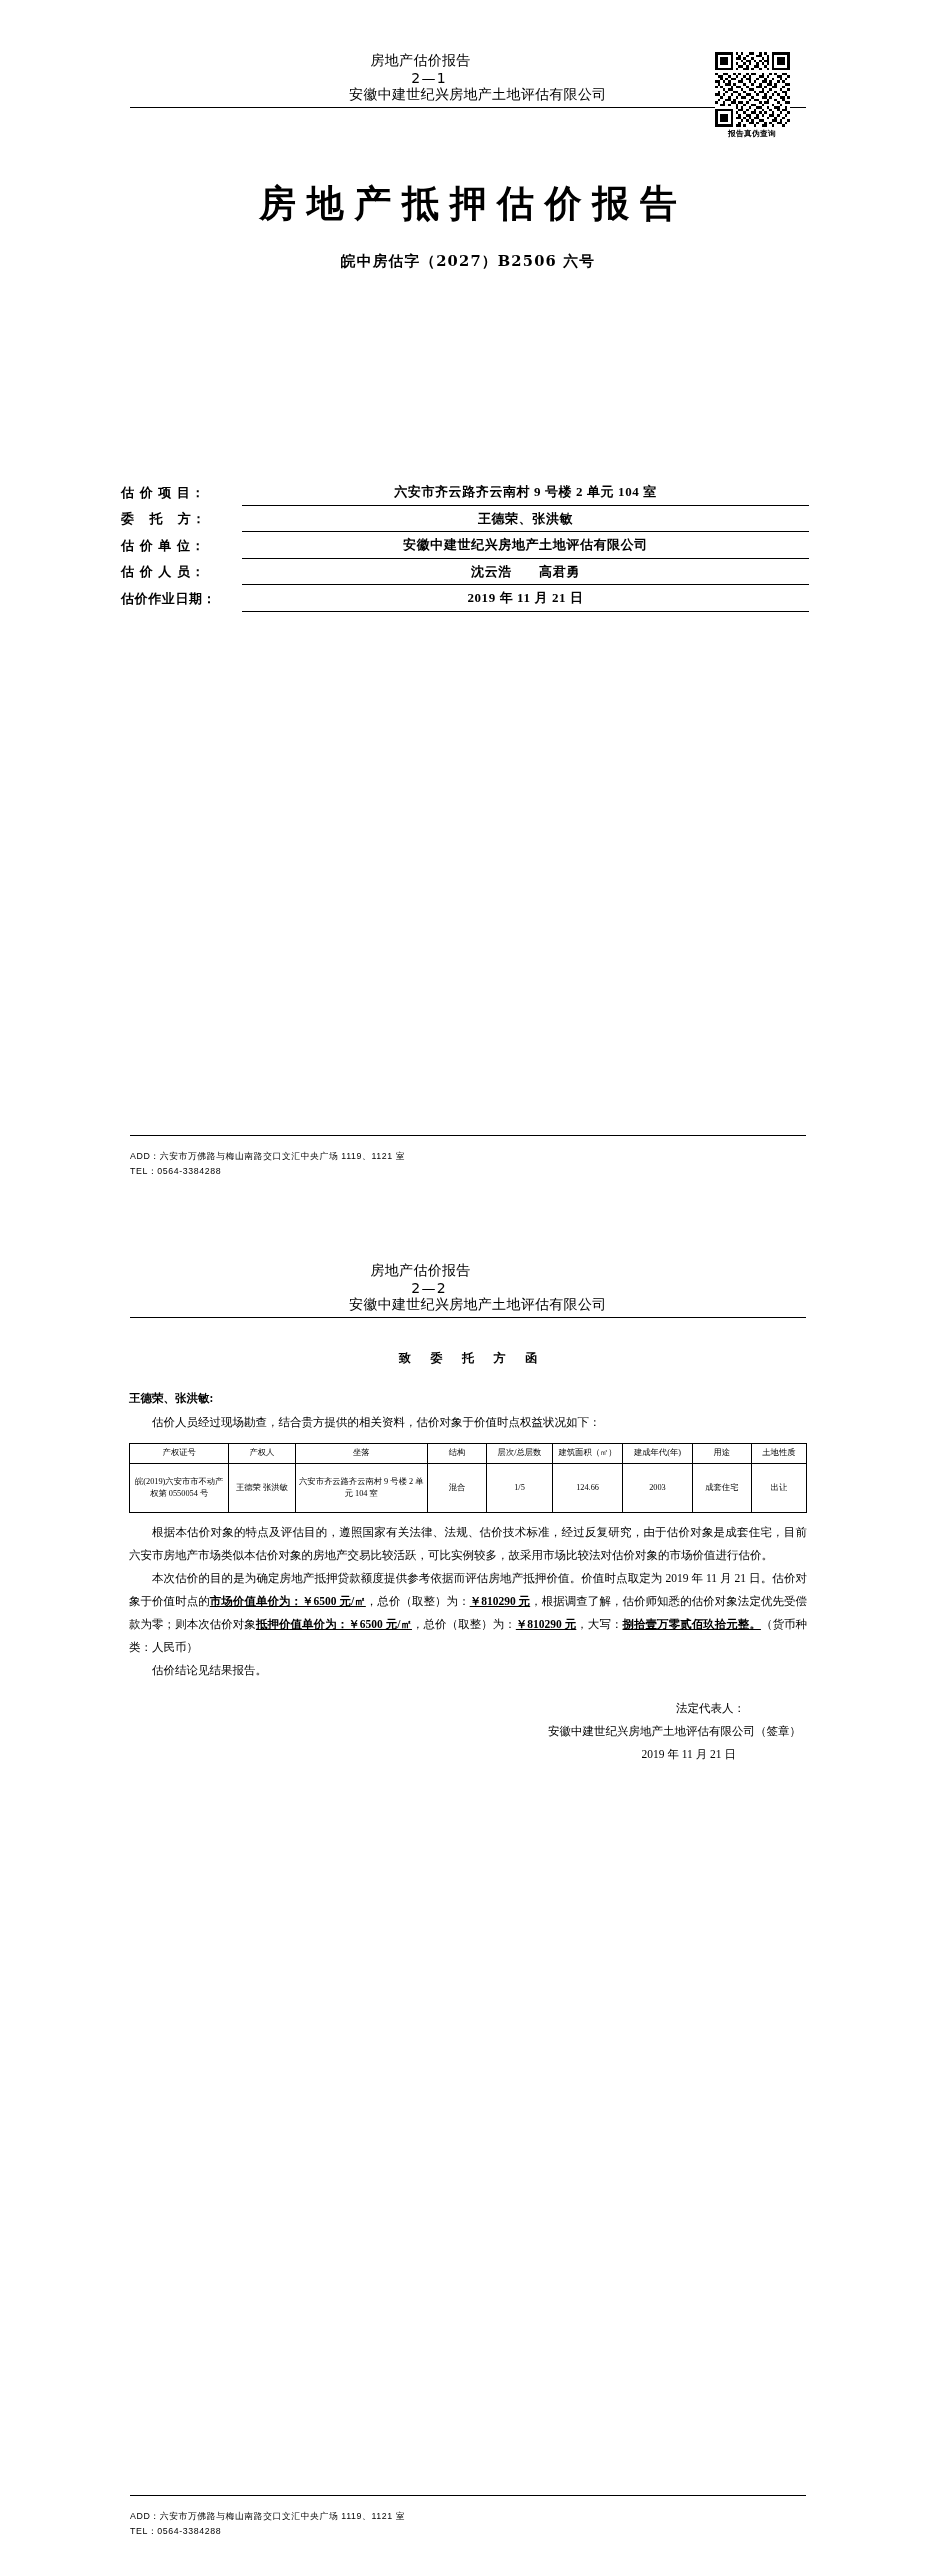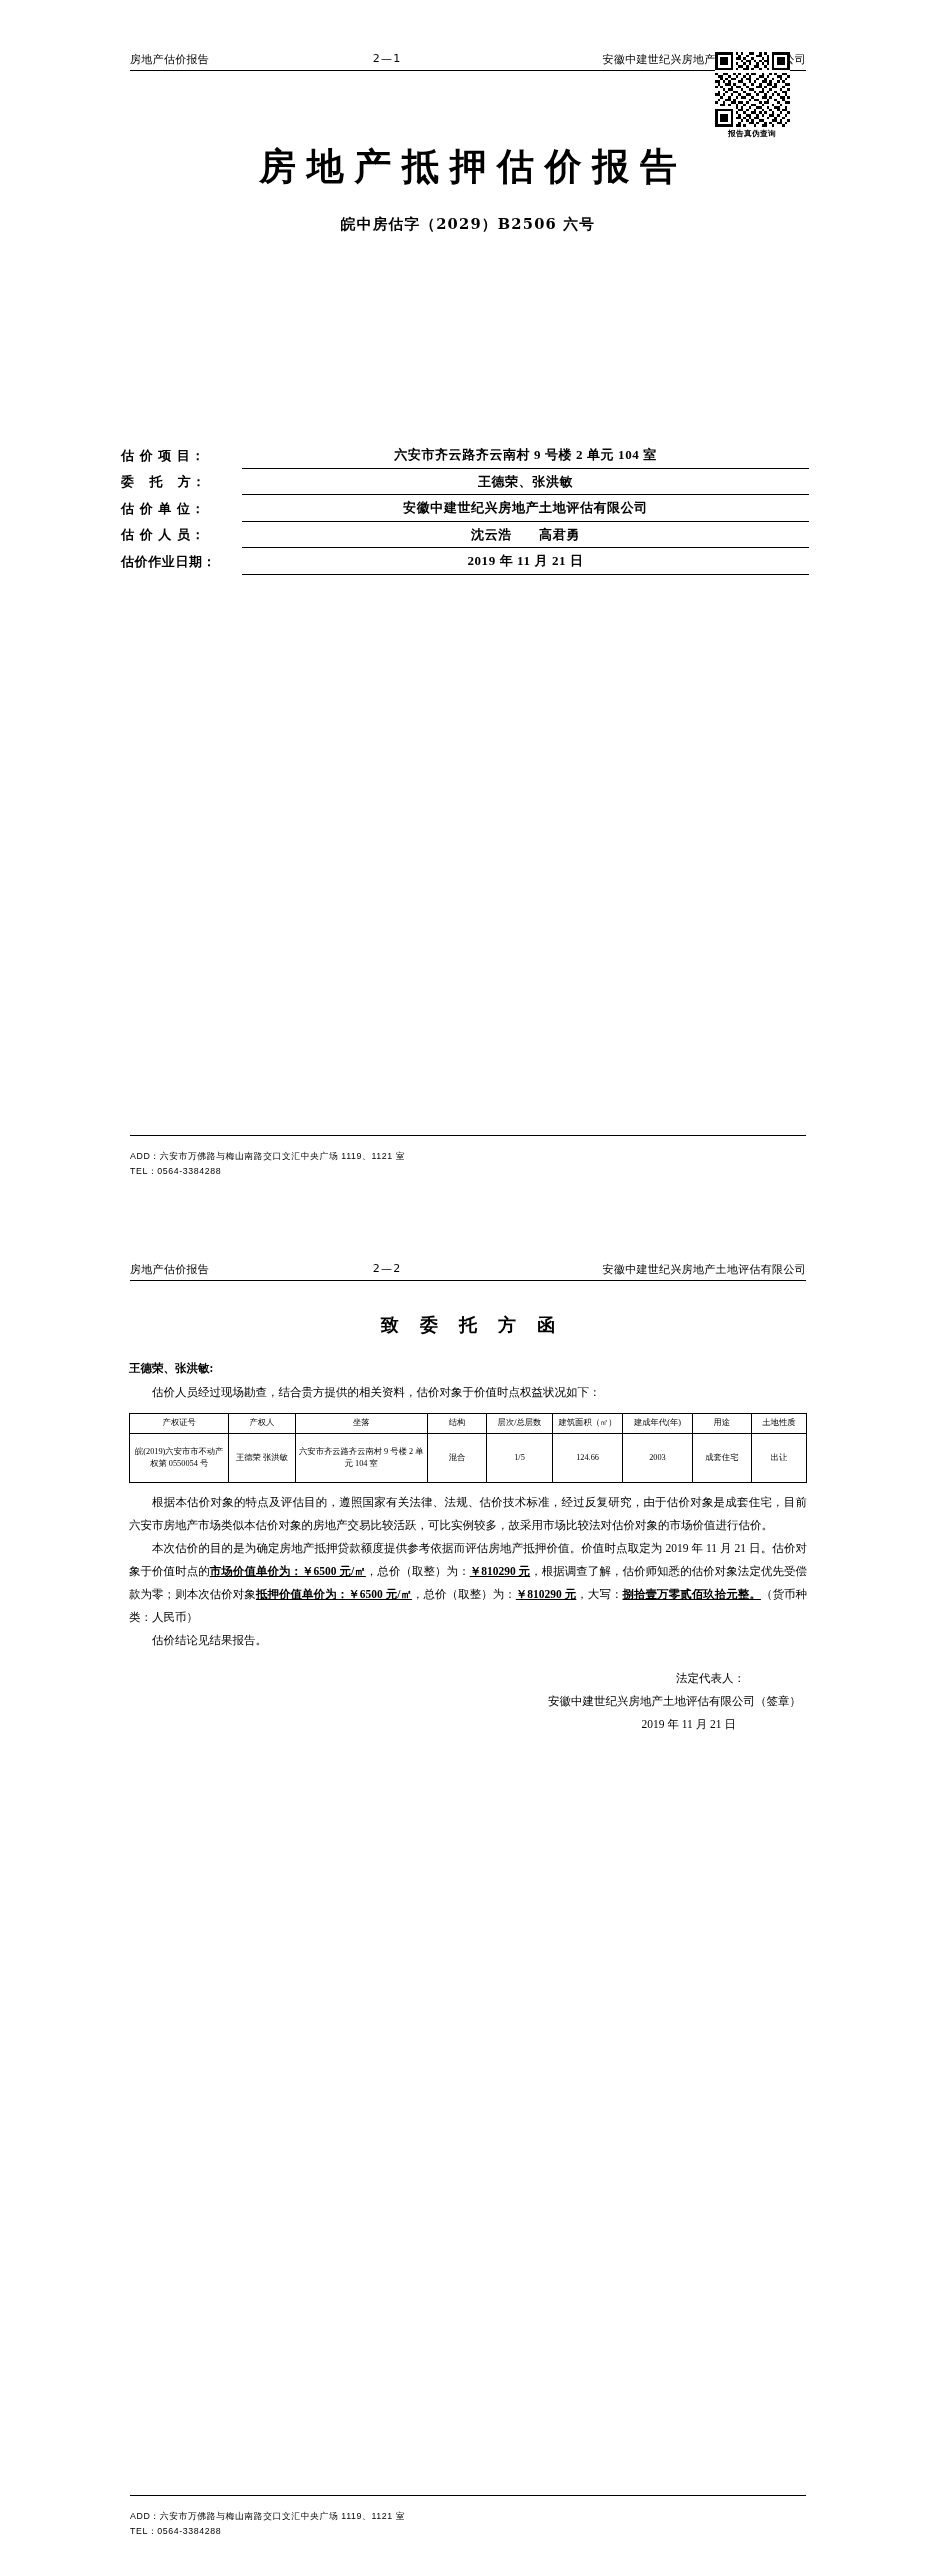--- a/index.html
+++ b/index.html
@@ -19,27 +19,28 @@
   }
   .sheet {
     width: 936px;
     background: #ffffff;
     position: relative;
     box-sizing: border-box;
   }
   
   .running {
     display: flex;
-    align-items: flex-start;
+    align-items: center;
     font-family: "DejaVu Sans", "Liberation Sans", sans-serif;
-    font-size: 11px;
+    font-size: 14px;
     letter-spacing: 0.3px;
     border-bottom: 1.2px solid #000;
     padding: 0 0 2.9px 0;
     margin: 0 130px;
+    flex-direction: column;
   }
   .running .rh-left { width: 195px; }
   .running .rh-mid  { flex: 1; text-align: center; letter-spacing: 1.2px; }
   .running .rh-mid .pgnum { display: inline-block; width: 88px; text-align: left;}
   .running .rh-right { width: 277px; text-align: right; }
 
   .addr-block {
     margin: 0 130px;
     border-top: 1.2px solid #000;
     padding-top: 13px;
@@ -112,21 +113,21 @@
     border-bottom: 0.9px solid #000;
     text-align: center;
     padding-bottom: 3.5px;
     font-weight: bold;
     letter-spacing: 0.6px;
   }
 
   
   .letter-title {
     text-align: center;
-    font-size: 18px;
+    font-size: 12px;
     font-weight: bold;
     letter-spacing: 8.3px;
     margin: 32px 0 20.6px 0;
     padding-left: 8.3px;
     font-family: Liberation Serif, serif;
   }
   .body-col {
     margin: 0 129px;
     font-size: 11.5px;
     line-height: 2.0;
@@ -416,21 +417,21 @@
               <rect x="18" y="28" width="2" height="1"></rect>
               <rect x="22" y="28" width="1" height="1"></rect>
               <rect x="26" y="28" width="1" height="1"></rect>
           </g>
         </svg>
       </div>
       <div class="qr-caption">报告真伪查询</div>
     </div>
 
     <div class="main-title">房地产抵押估价报告</div>
-    <div class="sub-title">皖中房估字（2029）B2506 六号</div>
+    <div class="sub-title">皖中房估字（2027）B2506 六号</div>
 
     <div class="fields">
       <div class="field-row">
         <div class="field-label">估 价 项 目：</div>
         <div class="field-value">六安市齐云路齐云南村 9 号楼 2 单元 104 室</div>
       </div>
       <div class="field-row">
         <div class="field-label">委　托　方：</div>
         <div class="field-value">王德荣、张洪敏</div>
       </div>

